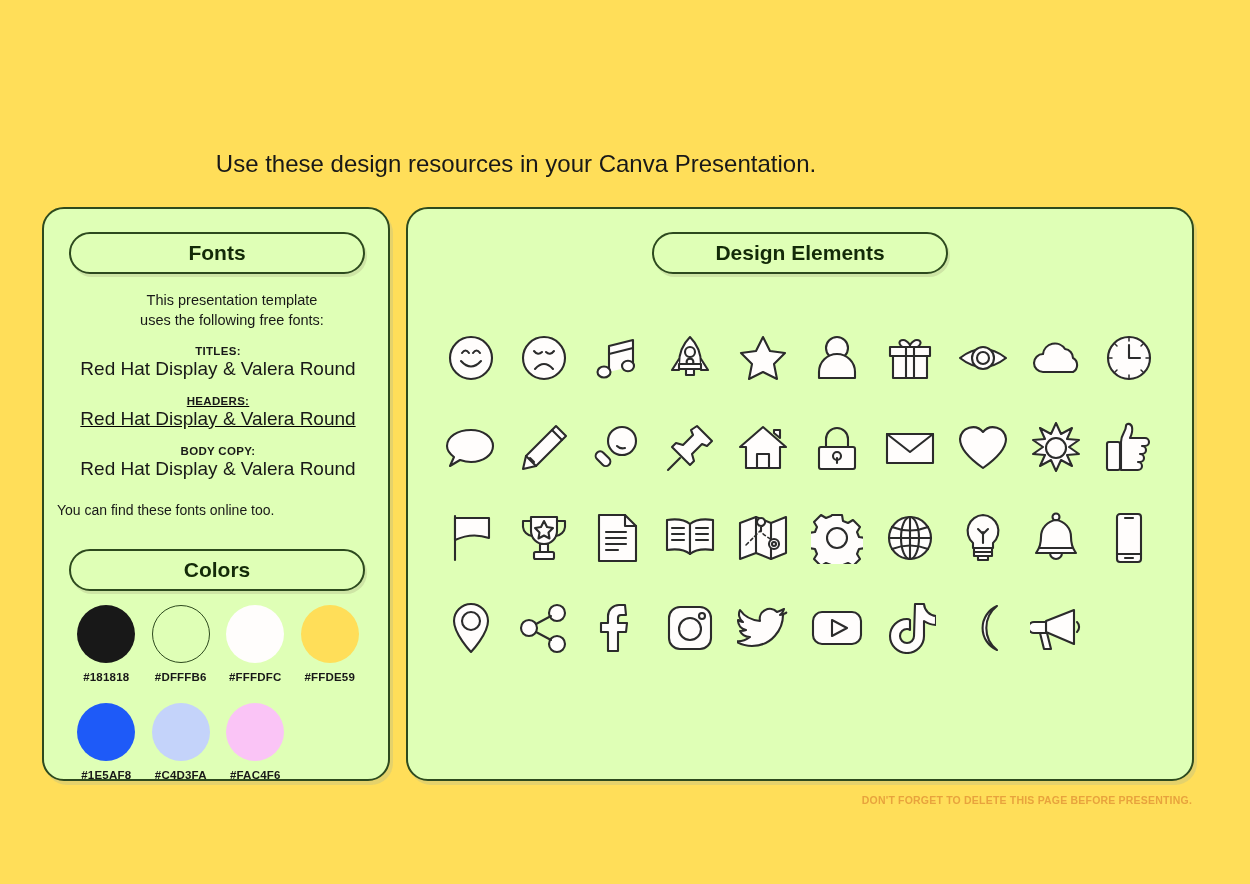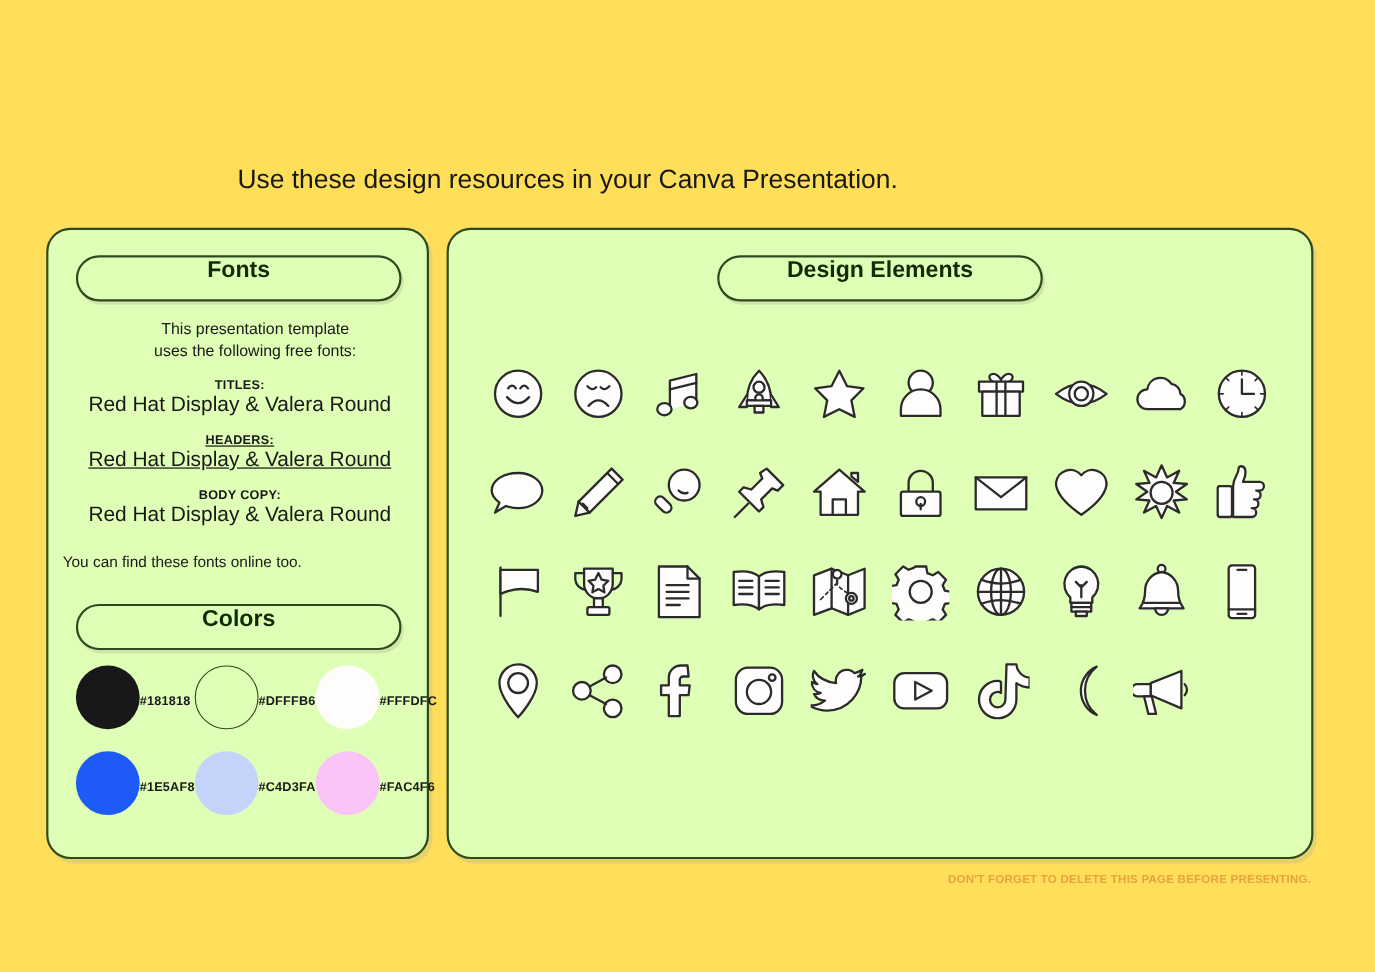--- a/index.html
+++ b/index.html
@@ -33,21 +33,21 @@
     box-shadow: 3px 4px 0 rgba(180,190,140,0.35);
   }
   #fonts-panel { left: 42px; top: 207px; width: 348px; height: 574px; }
   #elements-panel { left: 406px; top: 207px; width: 788px; height: 574px; }
 
   .pill {
     position: absolute;
     border: 2px solid #2d4a1e;
     border-radius: 26px;
     background: #DFFFB6;
-    display: flex; justify-content: center;
+    display: flex; align-items: center; justify-content: center;
     font-size: 21px; font-weight: bold; color: #132a08;
     box-shadow: 2px 3px 0 rgba(180,190,140,0.4);
   }
   #fonts-pill   { left: 25px; top: 23px; width: 296px; height: 42px; }
   #colors-pill  { left: 25px; top: 340px; width: 296px; height: 42px; }
   #elements-pill{ left: 244px; top: 23px; width: 296px; height: 42px; }
 
   
   .intro {
     position: absolute; left: 0; top: 82px; width: 376px;
@@ -64,21 +64,21 @@
     text-align: left; font-size: 14px; color: #181818;
   }
 
   
   .swatch-grid {
     position: absolute; left: 25px; top: 396px;
     width: 298px;
     display: grid; grid-template-columns: repeat(4, 1fr);
     row-gap: 20px;
   }
-  .swatch-cell { display: flex; flex-direction: row; align-items: center; text-align: center; }
+  .swatch-cell { display: flex; flex-direction: column; align-items: center; text-align: center; }
   .swatch {
     width: 58px; height: 58px; border-radius: 50%;
   }
   .swatch.outlined { border: 1.5px solid #2d4a1e; }
   .hex {
     margin-top: 8px; font-size: 11.5px; font-weight: bold;
     color: #181818; letter-spacing: .2px;
   }
 
   

